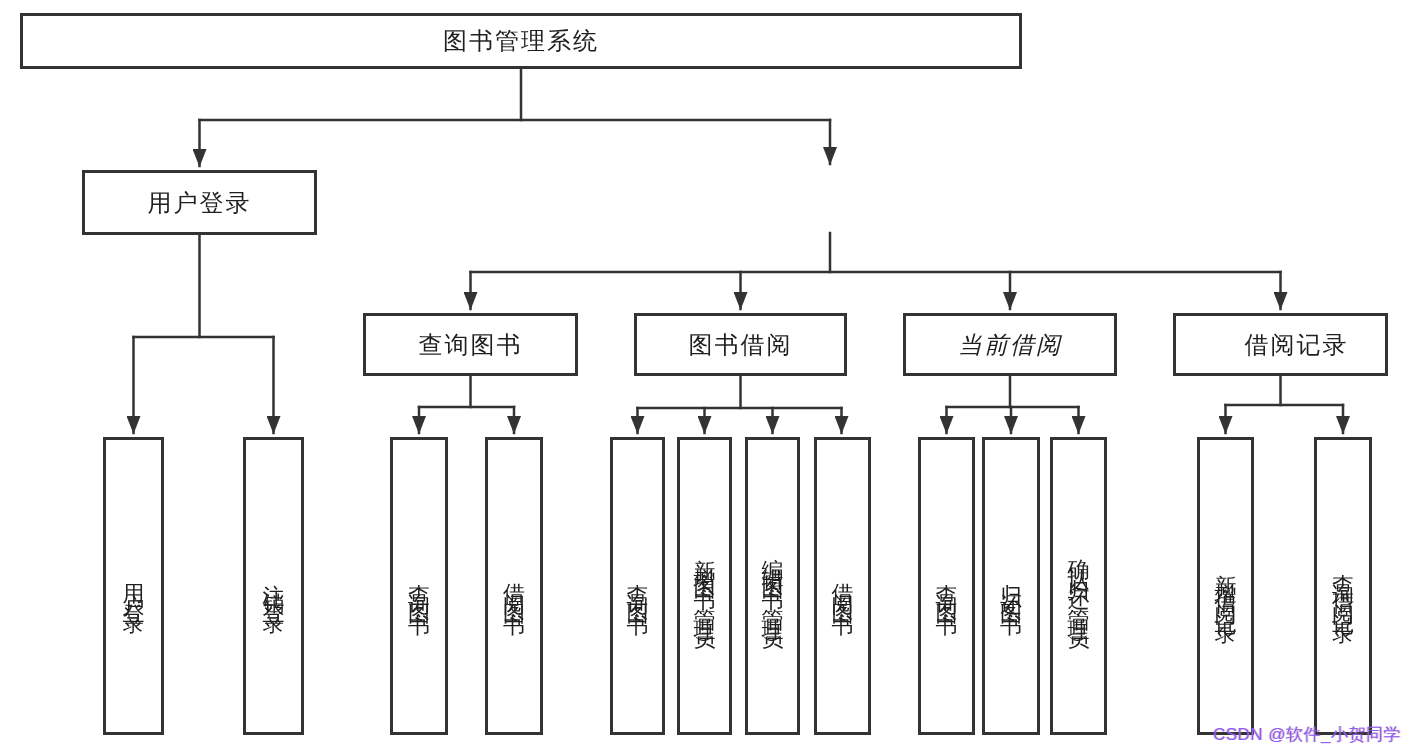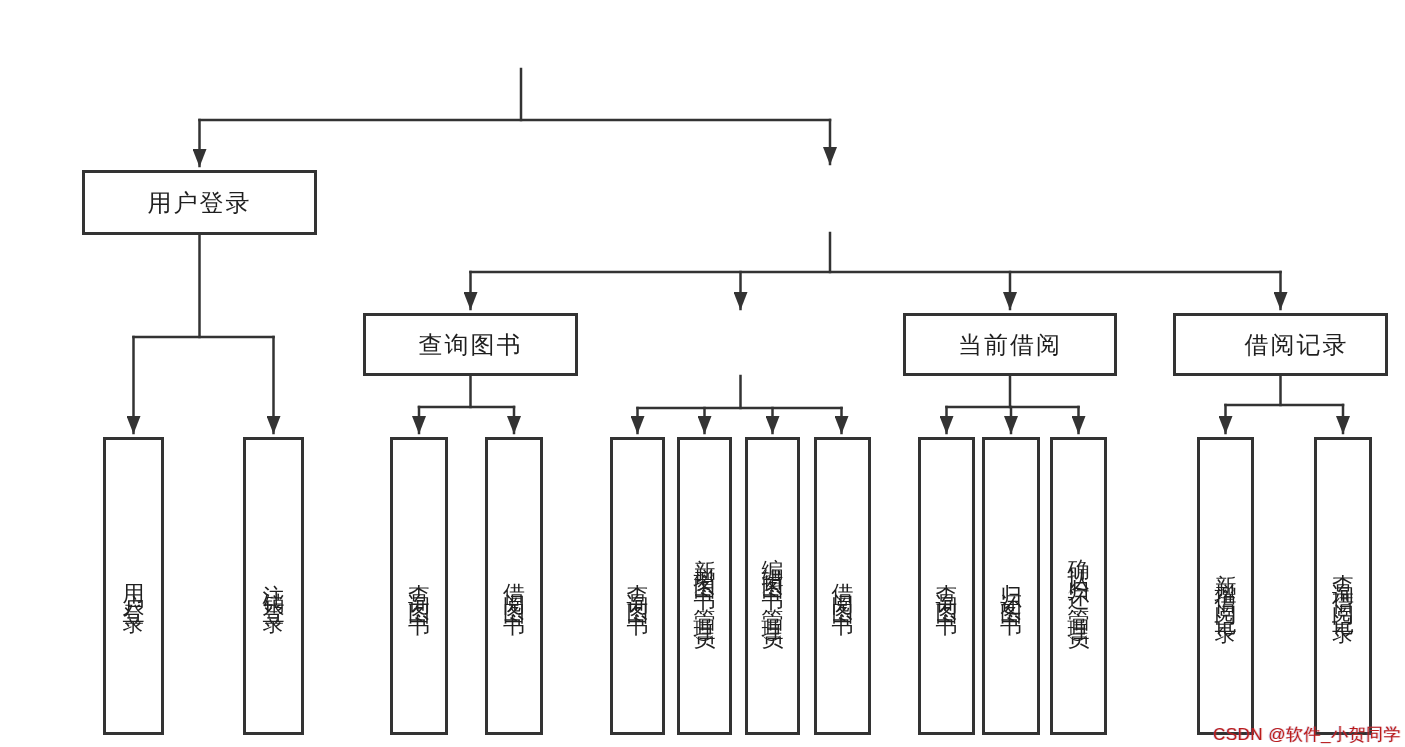--- a/index.html
+++ b/index.html
@@ -38,21 +38,21 @@
     letter-spacing: 10px;
     line-height: 1;
     font-size: 22px;
     color: #1f1f1f;
   }
   .watermark {
     position: absolute;
     right: 4px;
     bottom: 1px;
     font-size: 17px;
-    color: #b91c1c;
+    color: #8b5cf6;
     letter-spacing: 0.5px;
     text-shadow: 1px 0 rgba(224,80,80,0.35), -1px 0 rgba(90,120,230,0.25);
     z-index: 5;
     white-space: nowrap;
   }
 </style>
 </head>
 <body>
 
 <div class="canvas">
@@ -100,25 +100,27 @@
       <path d="M1011,407 V433" marker-end="url(#arrow)"></path>
       <path d="M1078.5,407 V433" marker-end="url(#arrow)"></path>
 
       <path d="M1280.5,376 V405"></path>
       <path d="M1225.5,405 H1343"></path>
       <path d="M1225.5,405 V433" marker-end="url(#arrow)"></path>
       <path d="M1343,405 V433" marker-end="url(#arrow)"></path>
     </g>
   </svg>
 
+  <div class="node" style="left:20px; top:13px; width:1002px; height:56px;">图书管理系统</div>
 
   <div class="node" style="left:82px; top:170px; width:235px; height:65px;">用户登录</div>
 
   <div class="node" style="left:363px; top:313px; width:215px; height:63px;">查询图书</div>
-  <div class="node" style="left:903px; top:313px; width:214px; height:63px;">当前借阅</div>
+  <div class="node" style="left:634px; top:313px; width:213px; height:63px;">图书借阅</div>
+  <div class="node" style="left:903px; top:313px; width:214px; height:63px;font-style:italic;">当前借阅</div>
   <div class="node" style="left:1173px; top:313px; width:215px; height:63px;padding-left:32px;">借阅记录</div>
 
   <div class="node leaf" style="left:103px; top:437px; width:61px; height:298px;">
     <span class="vtext">用户登录</span>
   </div>
   <div class="node leaf" style="left:243px; top:437px; width:61px; height:298px;">
     <span class="vtext">注销登录</span>
   </div>
 
   <div class="node leaf" style="left:390px; top:437px; width:58px; height:298px;">

